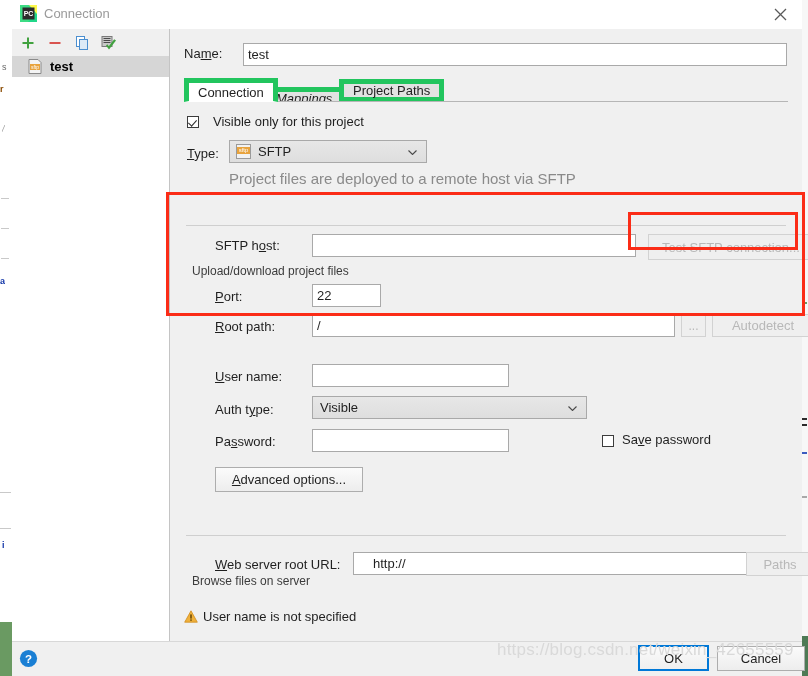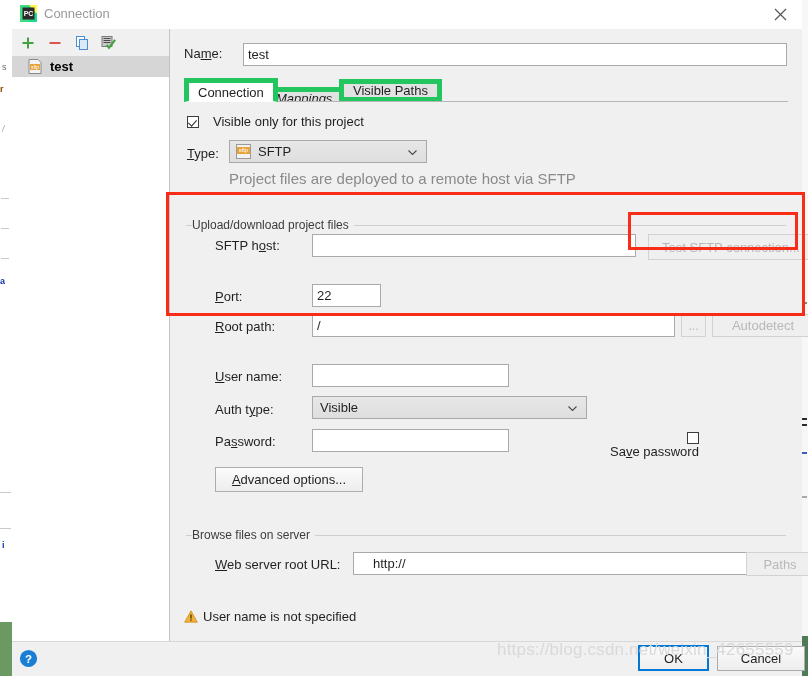--- a/index.html
+++ b/index.html
@@ -171,21 +171,21 @@
     position: absolute; right: 9px; top: 50%; margin-top: -2px;
     width: 9px; height: 5px;
   }
 
   .hint { font-size: 15px; color: #8a8a8a; }
 
   
   .group-line {
     position: absolute; height: 1px; background: #cfcfcf;
   }
-  .group-title { position: absolute; font-size: 12px; color: #3c3c3c; background: #f0f0f0; padding-right: 5px; }
+  .group-title { position: absolute; font-size: 12px; color: #3c3c3c; background: #f0f0f0; padding-right: 5px; margin-top: 46px; }
 
   .btn {
     box-sizing: border-box;
     background: linear-gradient(#fbfbfb, #ededed);
     border: 1px solid #adadad;
     font-size: 13px; color: #1f1f1f;
     display: flex; align-items: center; justify-content: center;
     cursor: default;
     font-family: "Liberation Sans", sans-serif;
   }
@@ -340,21 +340,21 @@
       </div>
 
       <div class="tabstrip">
         <div class="tab active" style="left:0px; top:0px;">
           <span>Connection</span>
         </div>
         <div class="tab" style="left:78px; top:9px;font-style:italic;">
           <span>Mappings</span>
         </div>
         <div class="tab" style="left:155px; top:1px;">
-          <span>Visible Paths</span>
+          <span>Project Paths</span>
         </div>
       </div>
       <div class="tab-underline"></div>
       <div style="position:absolute; left:14px; top:49px; width:1px; height:24px; background:#b6b6b6;"></div>
 
       <div class="panel-body">
 
         <div style="position:absolute; left:3px; top:12px; display:flex; align-items:center;">
           <span class="chk-box checked"></span>
           <span class="lbl" style="margin-left:14px;">Visible only for this project</span>
@@ -398,21 +398,21 @@
         <div class="combo" style="position:absolute; left:128px; top:294px; width:275px; height:23px; padding-left:7px;">
           <span>Visible</span>
           <svg class="caret" viewBox="0 0 9 5">
             <polyline points="0.5,0.5 4.5,4.5 8.5,0.5" fill="none" stroke="#4a4a4a" stroke-width="1.1"></polyline>
           </svg>
         </div>
 
         <span class="lbl" style="position:absolute; left:31px; top:332px;">Pa<span class="u">s</span>sword:</span>
         <input class="field" type="password" style="position: absolute; left: 128px; top: 327px; width: 197px; height: 23px;" value="">
 
-        <div style="position:absolute; left:418px; top:330px; display:flex; align-items:flex-end;flex-direction:column;">
+        <div style="position:absolute; left:418px; top:330px; display:flex; align-items:flex-end;">
           <span class="chk-box"></span>
           <span class="lbl" style="margin-left:8px;">Sa<span class="u">v</span>e password</span>
         </div>
 
         <div class="btn" style="position:absolute; left:31px; top:365px; width:148px; height:25px;">
           <span><span class="u">A</span>dvanced options...</span>
         </div>
 
         <div class="group-line" style="left:2px; top:433px; width:600px;"></div>
         <div class="group-title" style="left:8px; top:426px;">Browse files on server</div>

